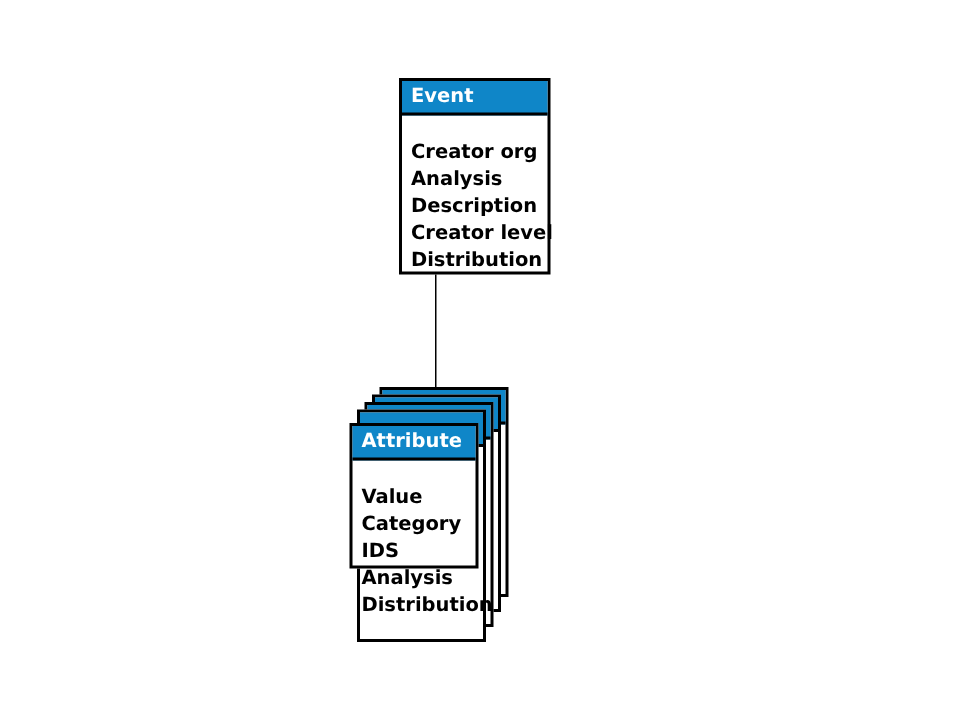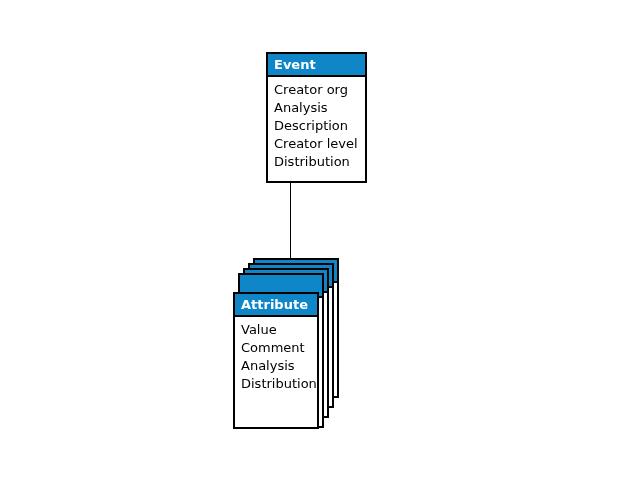--- a/index.html
+++ b/index.html
@@ -31,22 +31,23 @@
     color: #ffffff;
     font-weight: bold;
     font-size: 13px;
     line-height: 21px;
     height: 23px;
     padding: 0 0 0 6px;
     white-space: nowrap;
     overflow: hidden;
   }
   .class-body {
-    padding: 4px 0 6px 4px;
+    padding: 16px 0 6px 4px;
     box-sizing: border-box;
+    font-weight: bold;
   }
   .attr-row {
     font-size: 13px;
     line-height: 18px;
     color: #000000;
     white-space: nowrap;
     padding-left: 2px;
   }
 
   
@@ -93,22 +94,21 @@
   #stack-card-4 { left: 20px; top: 0px;  height: 140px; }
   #stack-card-3 { left: 15px; top: 5px;  height: 145px; }
   #stack-card-2 { left: 10px; top: 10px; height: 150px; }
   #stack-card-1 { left: 5px;  top: 15px; height: 155px; }
 
   #attribute-front {
     position: absolute;
     left: 0px;
     top: 24px;
     width: 86px;
-    height: 137px;
-    margin-top: 10px;
+    height: 97px;
   }
 </style>
 </head>
 <body>
 
 <div id="canvas">
 
   <div class="class-box" id="event-box">
     <div class="class-header">Event</div>
     <div class="class-body">
@@ -134,21 +134,22 @@
       <div class="card-head"></div>
     </div>
     <div class="stack-card" id="stack-card-1">
       <div class="card-head"></div>
     </div>
 
     <div class="class-box" id="attribute-front">
       <div class="class-header">Attribute</div>
       <div class="class-body">
         <div class="attr-row">Value</div>
-        <div class="attr-row">Comment</div>
+        <div class="attr-row">Category</div>
+        <div class="attr-row">IDS</div>
         <div class="attr-row">Analysis</div>
         <div class="attr-row">Distribution</div>
       </div>
     </div>
 
   </div>
 
 </div>
 
 </body></html>

